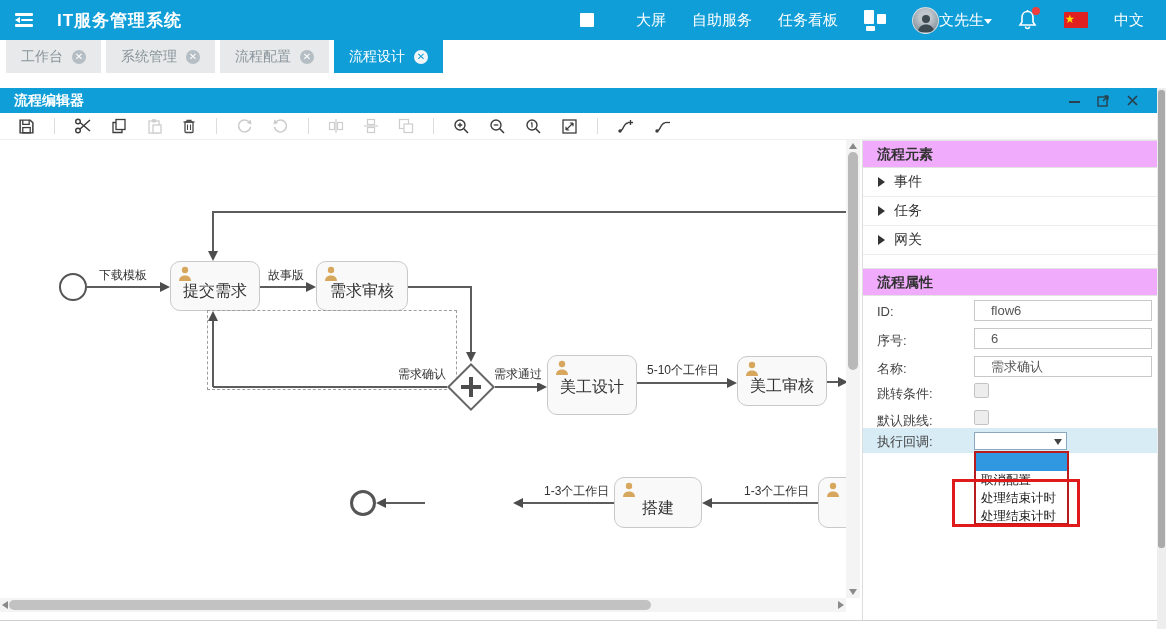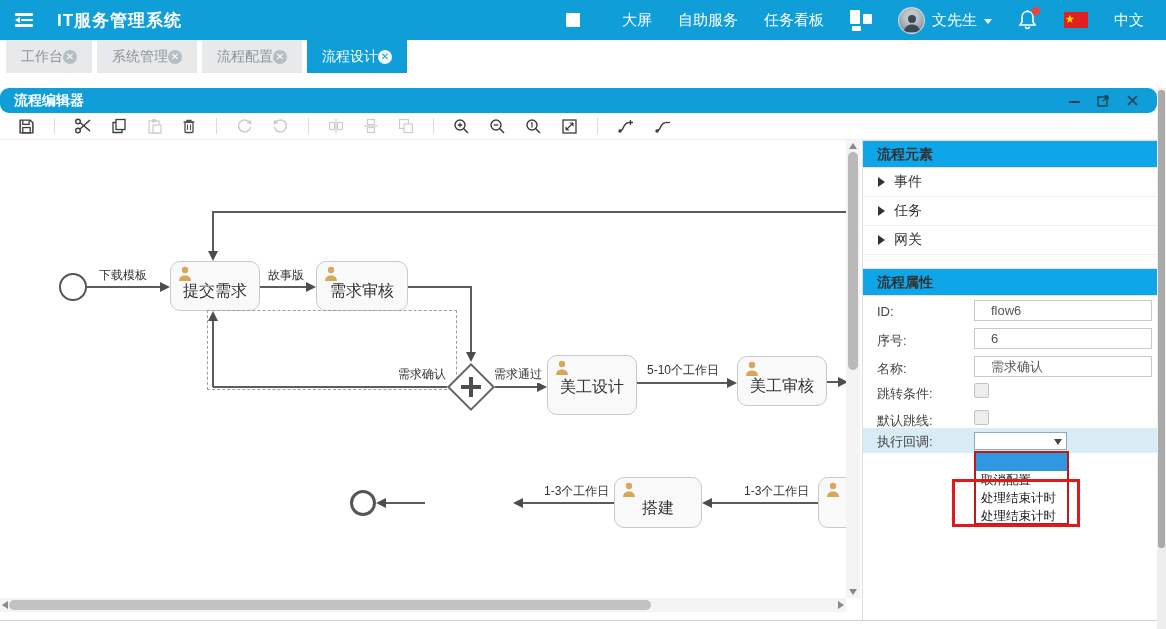--- a/index.html
+++ b/index.html
@@ -17,35 +17,35 @@
   .app-title { color:#fff; font-size:17px; font-weight:bold; margin-left:22px; letter-spacing:1px; }
   .header-right { margin-left:auto; display:flex; align-items:center; gap:26px; padding-right:22px; color:#fff; font-size:15px; }
   .sq-icon { width:14px; height:14px; background:#fff; border-radius:1px; }
   .dash-icon { position:relative; width:22px; height:21px; }
   .dash-icon i { position:absolute; background:#fff; border-radius:1px; }
   .dash-icon i:nth-child(1){ left:0; top:0; width:10px; height:14px; }
   .dash-icon i:nth-child(2){ left:13px; top:4px; width:9px; height:10px; }
   .dash-icon i:nth-child(3){ left:2px; top:16px; width:9px; height:5px; }
   .avatar { width:27px; height:27px; border-radius:50%; background:radial-gradient(circle at 50% 35%, #bfc6cc 0 30%, #8d9aa5 70%, #5c6a75); overflow:hidden; position:relative; border:1px solid rgba(255,255,255,.6); }
   .avatar svg { position:absolute; left:3px; top:4px; }
-  .user-wrap { display:flex; align-items:center; gap:7px; cursor:pointer;text-align:right; }
+  .user-wrap { display:flex; align-items:center; cursor:pointer;text-align:right; }
   .caret-down { width:0; height:0; border-left:4.5px solid transparent; border-right:4.5px solid transparent; border-top:5.5px solid #fff; margin-top:2px; }
   .bell-wrap { position:relative; width:20px; height:22px; cursor:pointer; }
   .bell-dot { position:absolute; right:-2px; top:-2px; width:8px; height:8px; background:#f03e3e; border-radius:50%; }
   .flag { width:24px; height:16px; background:#e02020; position:relative; border-radius:1px; }
 
   
   .tabbar { position:absolute; left:0; top:40px; width:1166px; height:33px; background:#fff; display:flex; gap:5px; padding-left:6px; }
-  .tab { height:33px; display:flex; align-items:center; padding:0 15px; background:#e7e9ea; color:#8a959c; font-size:14px; cursor:pointer; }
+  .tab { height:33px; display:flex; align-items:center; gap:9px; padding:0 15px; background:#e7e9ea; color:#8a959c; font-size:14px; cursor:pointer; }
   .tab.active { background:#0f9ed7; color:#fff; }
   .tab-close { width:14px; height:14px; border-radius:50%; background:#b4bec4; color:#fff; font-size:10px; line-height:13px; text-align:center; cursor:pointer; }
   .tab.active .tab-close { background:#f2f6f8; color:#0f9ed7; }
 
   
-  .titlebar { position:absolute; left:0; top:88px; width:1157px; height:25px; background:#0f9ed7; display:flex; align-items:center;border-radius:9px; }
+  .titlebar { position:absolute; left:0; top:88px; width:1157px; height:25px; background:#0f9ed7; display:flex; align-items:center; }
   .titlebar-title { color:#fff; font-size:14px; font-weight:bold; margin-left:14px; }
   .win-btns { margin-left:auto; display:flex; align-items:center; gap:16px; padding-right:18px; }
   .win-btn { cursor:pointer; display:flex; }
 
   .toolbar { position:absolute; left:0; top:113px; width:1157px; height:27px; background:#fff; border-bottom:1px solid #efefef; display:flex; align-items:center; gap:19px; padding-left:18px; }
   .tb-sep { width:1px; height:16px; background:#dcdcdc; }
   .tbtn { display:flex; cursor:pointer; }
 
   
   .workspace { position:absolute; left:0; top:140px; width:1157px; height:480px; background:#fff; }
@@ -73,21 +73,21 @@
   .arr-u { position:absolute; width:0; height:0; border-left:5px solid transparent; border-right:5px solid transparent; border-bottom:10px solid #4d4d4d; }
   .edge-label { position:absolute; font-size:12px; color:#333; background:#fff; padding:0 2px; white-space:nowrap; cursor:pointer; }
   .evt-circle { position:absolute; border-radius:50%; background:#fff; cursor:pointer; }
   .gateway { position:absolute; left:454px; top:230px; width:34px; height:34px; background:#fff; border:2px solid #666; transform:rotate(45deg); cursor:pointer; }
   .gw-plus-h { position:absolute; left:461px; top:245px; width:20px; height:4px; background:#4d4d4d; }
   .gw-plus-v { position:absolute; left:469px; top:237px; width:4px; height:20px; background:#4d4d4d; }
   .sel-rect { position:absolute; left:207px; top:170px; width:250px; height:80px; border:1px dashed #9e9e9e; }
 
   
   .rightpanel { position:absolute; left:862px; top:0; width:295px; height:480px; background:#fff; border-left:1px solid #ddd; }
-  .pnl-header { position:relative; height:28px; background:#0ea5e9; border-top:1px solid #e3e3e3; border-bottom:1px solid #e3e3e3; font-size:14px; font-weight:bold; color:#333; line-height:27px; padding-left:14px; }
+  .pnl-header { position:relative; height:28px; background:#f0abfc; border-top:1px solid #e3e3e3; border-bottom:1px solid #e3e3e3; font-size:14px; font-weight:bold; color:#333; line-height:27px; padding-left:14px; }
   .pal-row { height:29px; border-bottom:1px solid #ededed; display:flex; align-items:center; padding-left:15px; gap:9px; font-size:14px; color:#333; cursor:pointer; }
   .chev { width:0; height:0; border-top:5px solid transparent; border-bottom:5px solid transparent; border-left:7px solid #333; }
   .pnl-gap { height:13px; background:#fff; }
   .prow { position:absolute; left:0; width:295px; height:28px; }
   .plabel { position:absolute; left:14px; top:6px; font-size:13px; color:#444; }
   .pinput { position:absolute; left:111px; top:2px; width:178px; height:21px; border:1px solid #c8c8c8; font-size:13px; color:#555; padding:0 16px; font-family:"Liberation Sans","DejaVu Sans",sans-serif; background:#fff; }
   .pcheck { position:absolute; left:111px; top:4px; width:15px; height:15px; background:#ededed; border:1px solid #c3c3c3; border-radius:2px; cursor:pointer; }
   .cb-row { position:absolute; left:0; top:288px; width:295px; height:25px; background:#d8ecf6; }
   .selbox { position:absolute; left:111px; top:292px; width:93px; height:18px; background:#fff; border:1px solid #8aa8c0; cursor:pointer; }
   .sel-caret { position:absolute; right:4px; top:6px; width:0; height:0; border-left:4px solid transparent; border-right:4px solid transparent; border-top:6px solid #444; }

